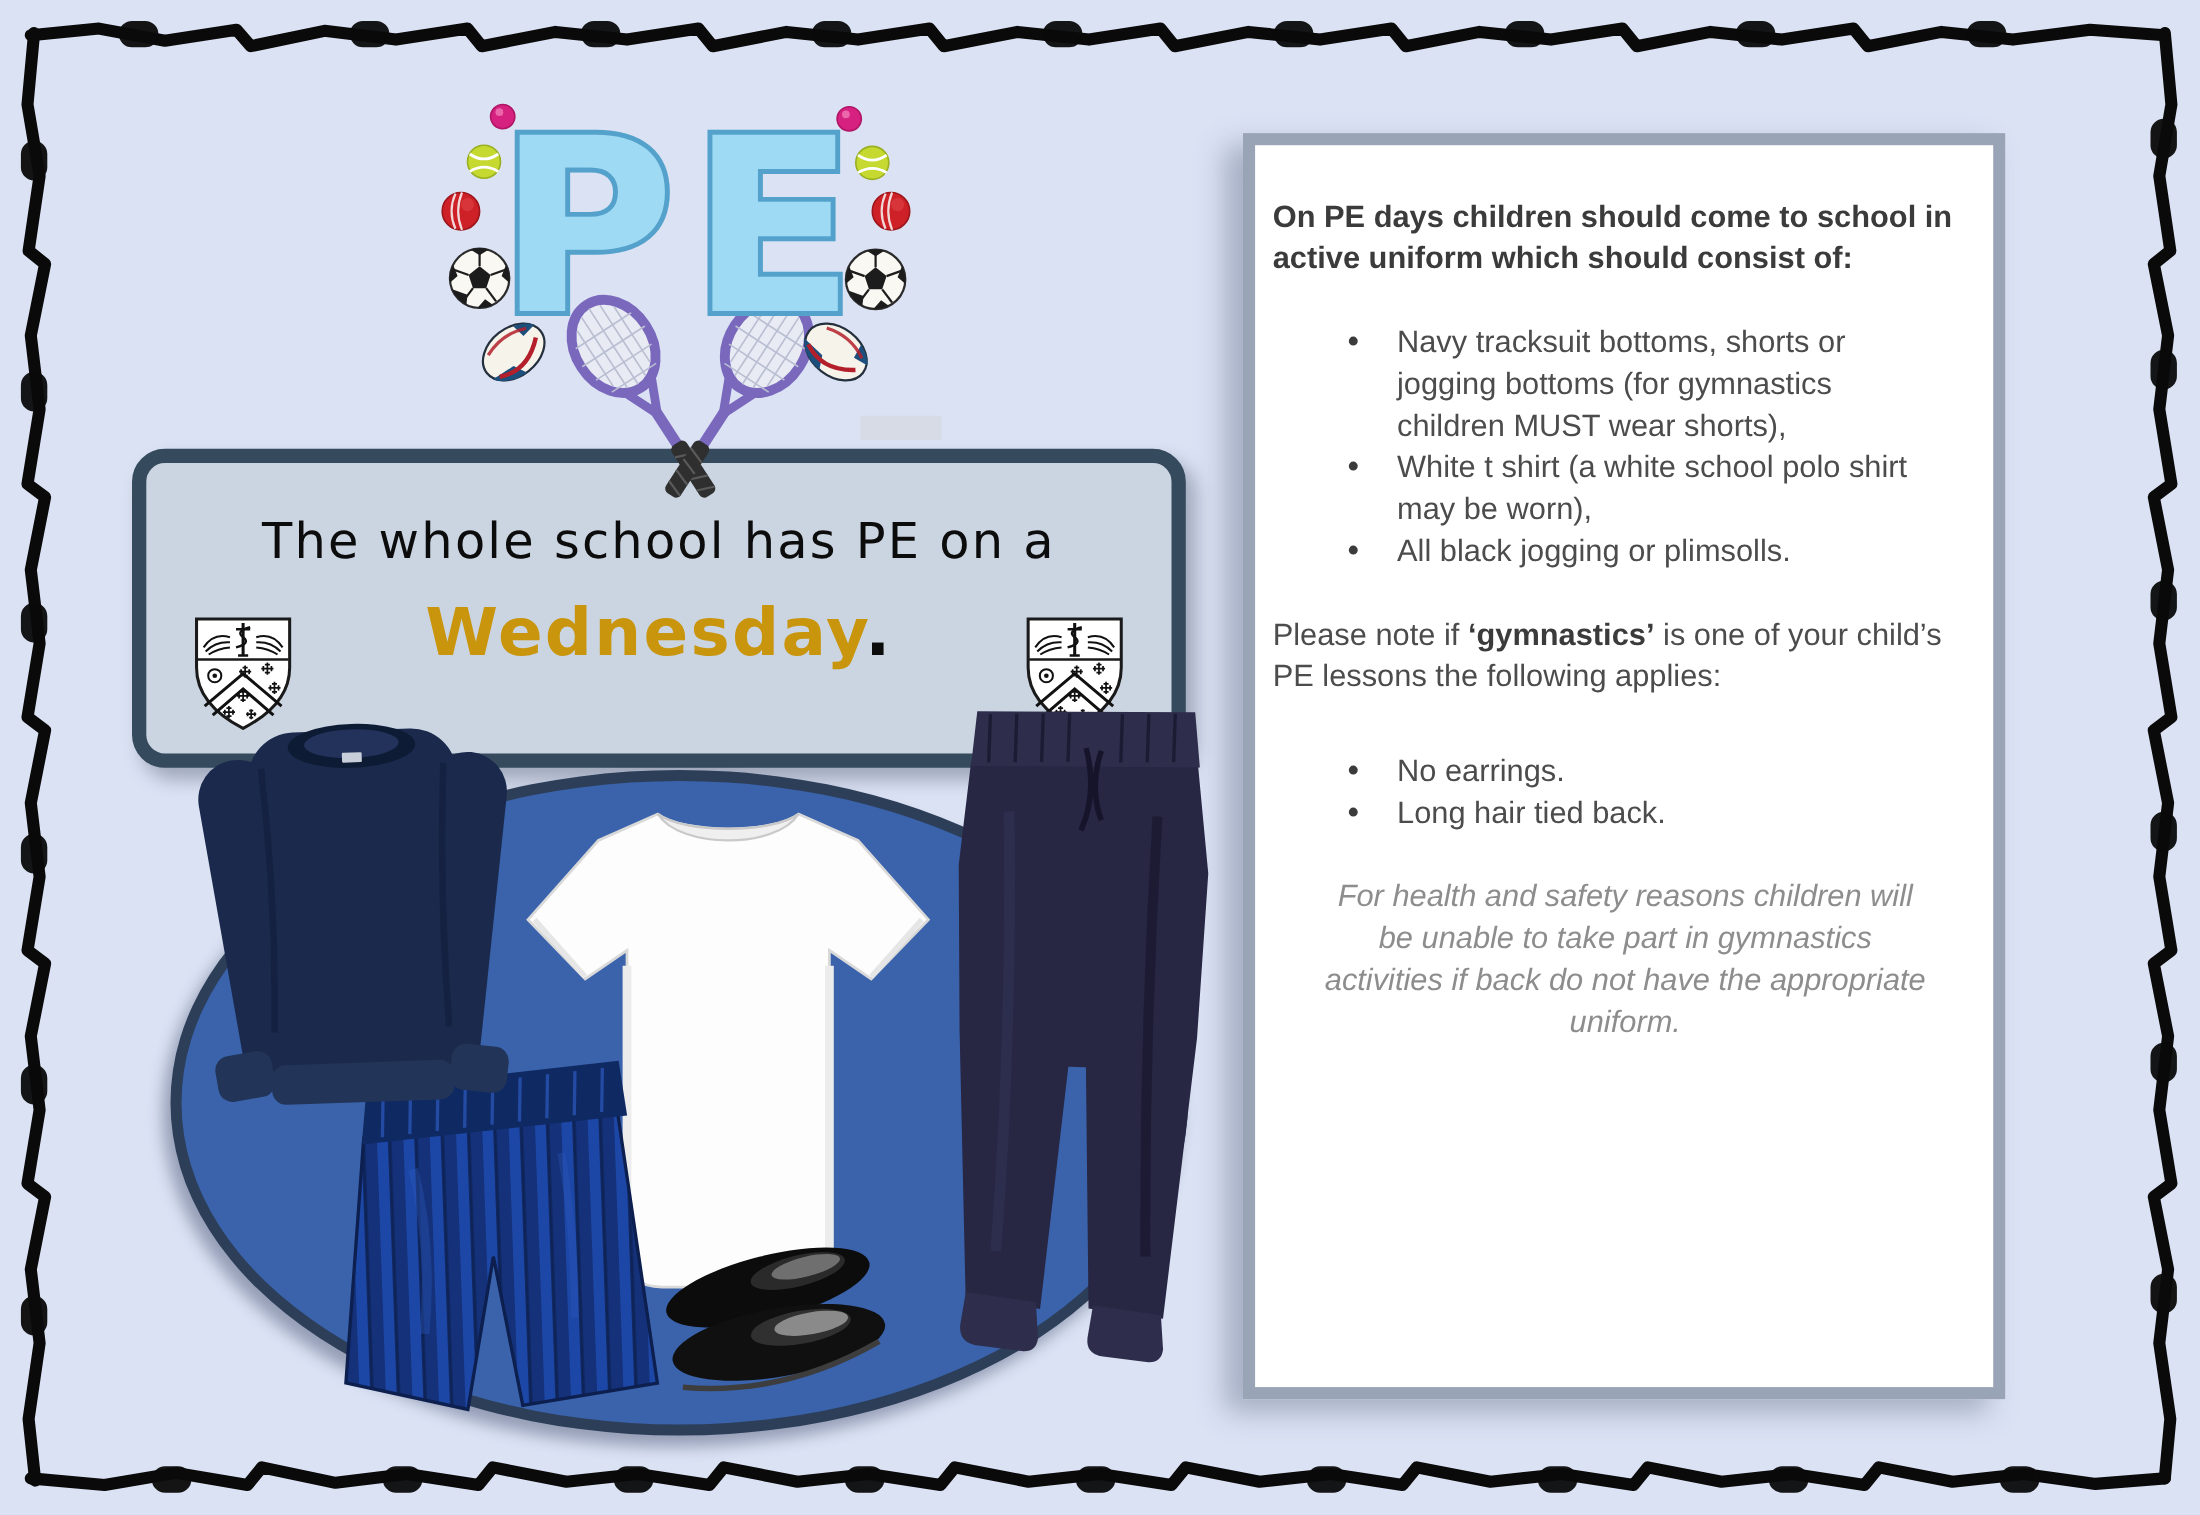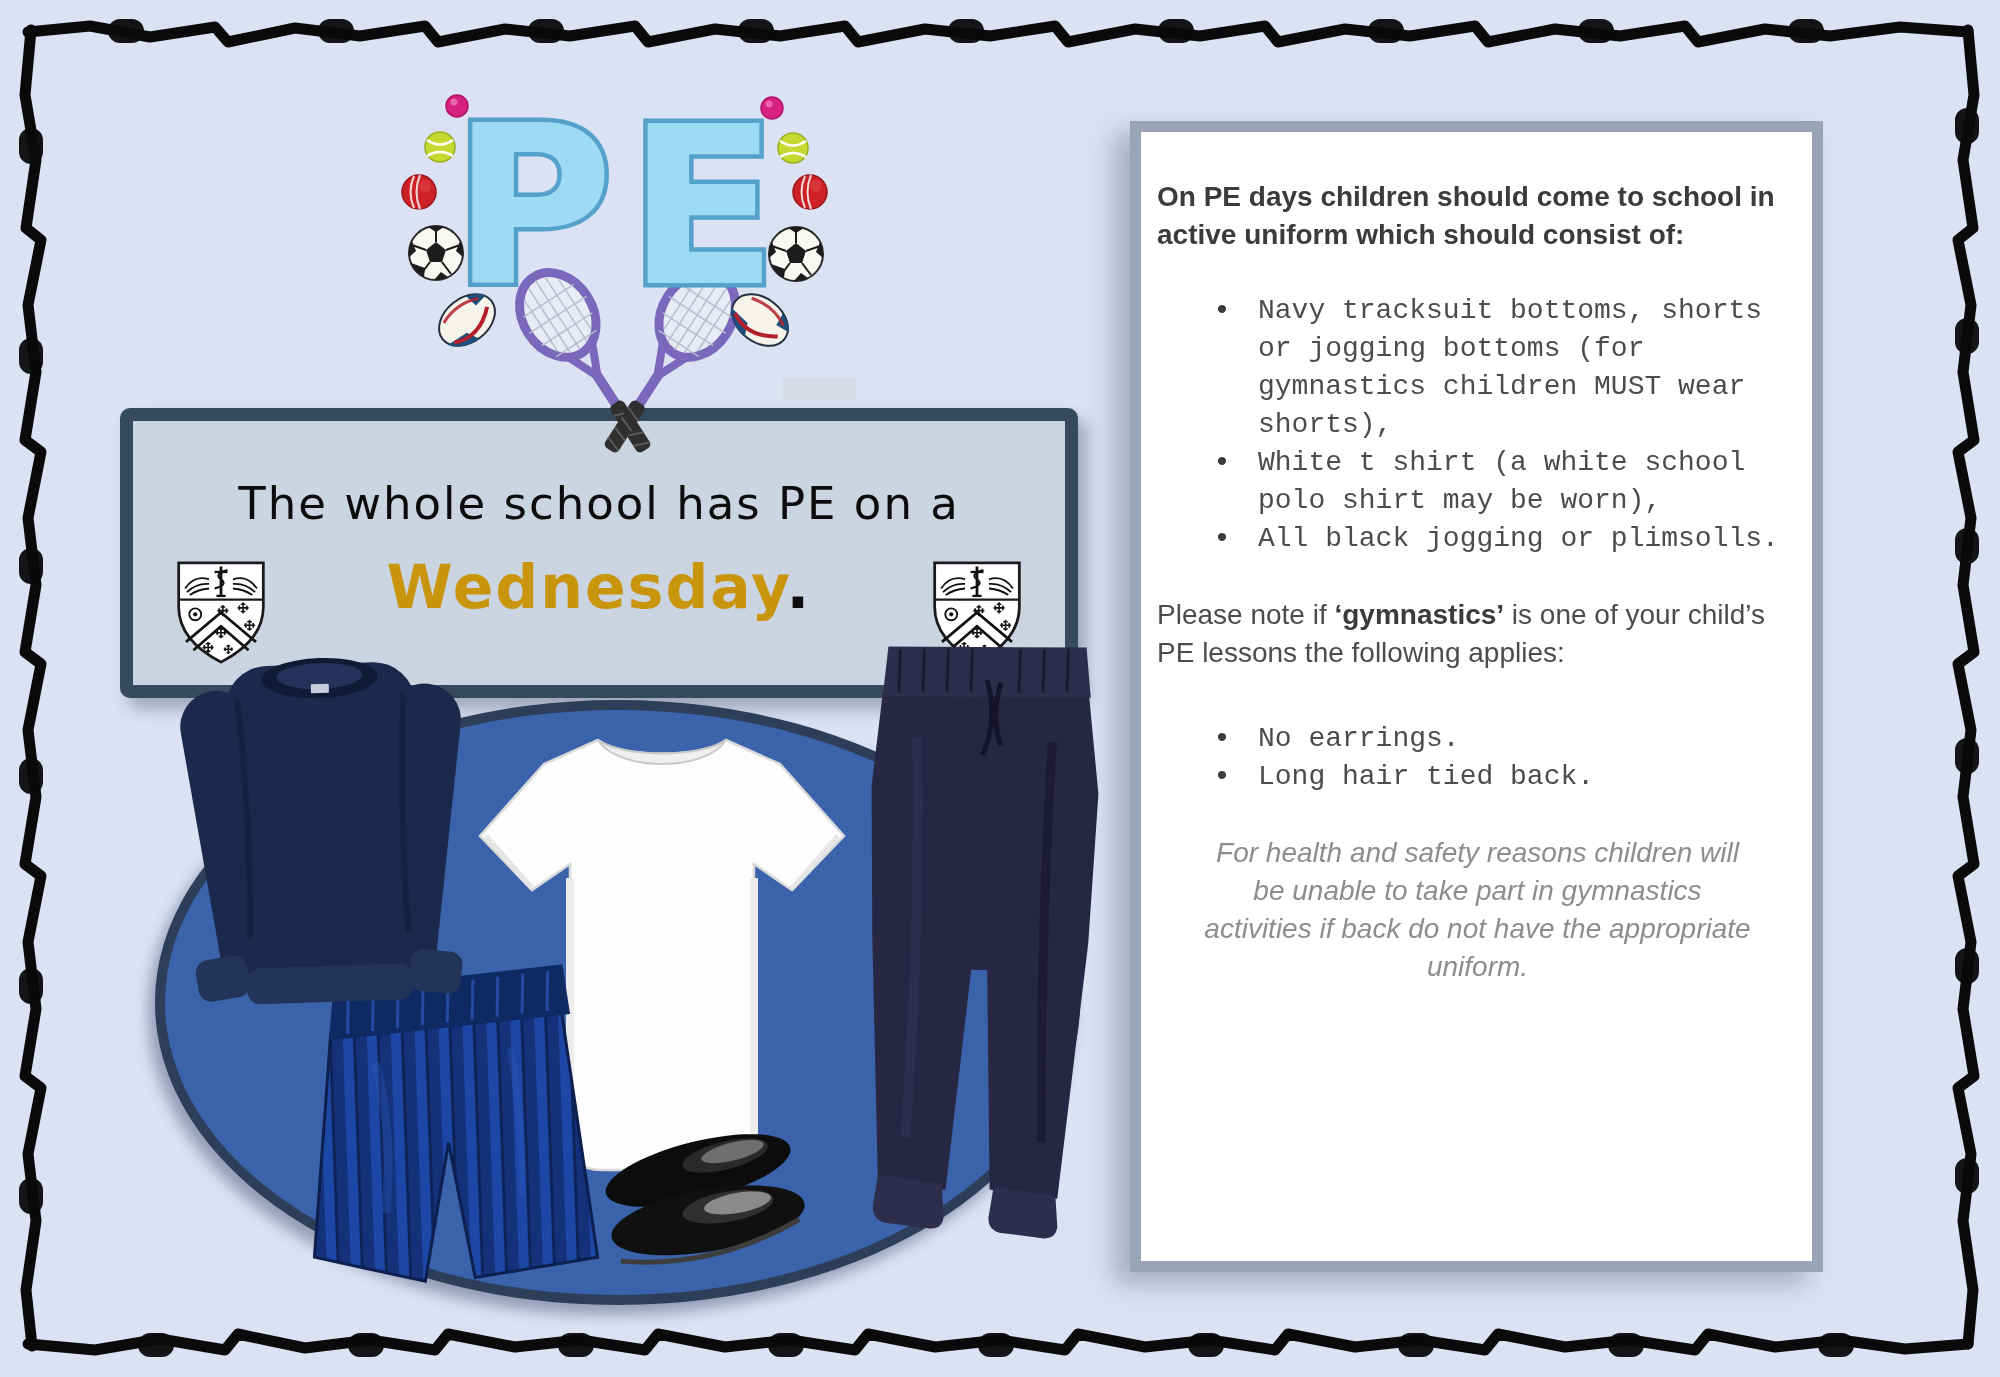--- a/index.html
+++ b/index.html
@@ -14,25 +14,25 @@
 
   
   #logo{left:360px;top:55px;width:530px;height:410px;z-index:3;}
 
   
   #artifact{left:782px;top:378px;width:74px;height:22px;background:#d7dbe6;z-index:1;}
 
   
   #banner{
     left:120px;top:408px;width:958px;height:290px;z-index:2;
-    background:#cbd5e2;border:13px solid #364a5e;border-radius:10px;
+    background:#cbd5e2;border:13px solid #364a5e;border-radius:30px;
     box-sizing:border-box;
     box-shadow:9px 11px 16px rgba(70,80,100,.40);
     display:flex;flex-direction:column;align-items:center;
-    padding-top:56px;
+    padding-top:44px;
   }
   .banner-line1{
     font-family:"DejaVu Sans", sans-serif;
     font-size:45px;color:#0c0c0c;letter-spacing:2px;white-space:nowrap;
   }
   .banner-line2{
     margin-top:22px;
     font-family:"DejaVu Sans", sans-serif;
     font-size:60px;font-weight:bold;letter-spacing:2px;white-space:nowrap;
   }
@@ -59,21 +59,21 @@
 
   
   #panel{
     left:1130px;top:121px;width:693px;height:1151px;z-index:2;
     background:#ffffff;border:11px solid #99a4b7;box-sizing:border-box;
     box-shadow:-16px 12px 24px rgba(100,110,135,.45);
     padding:46px 26px 0 16px;
     color:#4c4c4c;font-size:28px;line-height:38px;
   }
   #panel .heading{margin:0 0 38px 0;font-weight:bold;color:#3b3b3b;max-width:720px;}
-  #panel ul{margin:4px;padding:0 0 0 97px;list-style:none;font-family:Liberation Mono, monospace;}
+  #panel ul{margin:16px;padding:0 0 0 97px;list-style:none;}
   #panel li{position:relative;max-width:625px;}
   #panel li::before{
     content:"\2022";position:absolute;left:-45px;top:0;
     font-size:30px;color:#3b3b3b;
   }
   #panel .note{margin:38px 0 48px 0;max-width:720px;}
   #panel .note b{color:#3b3b3b;}
   #panel .footnote{
     margin:38px 0 0 0;font-style:italic;color:#8d8d8d;text-align:center;
     padding:0 28px 0 40px;

